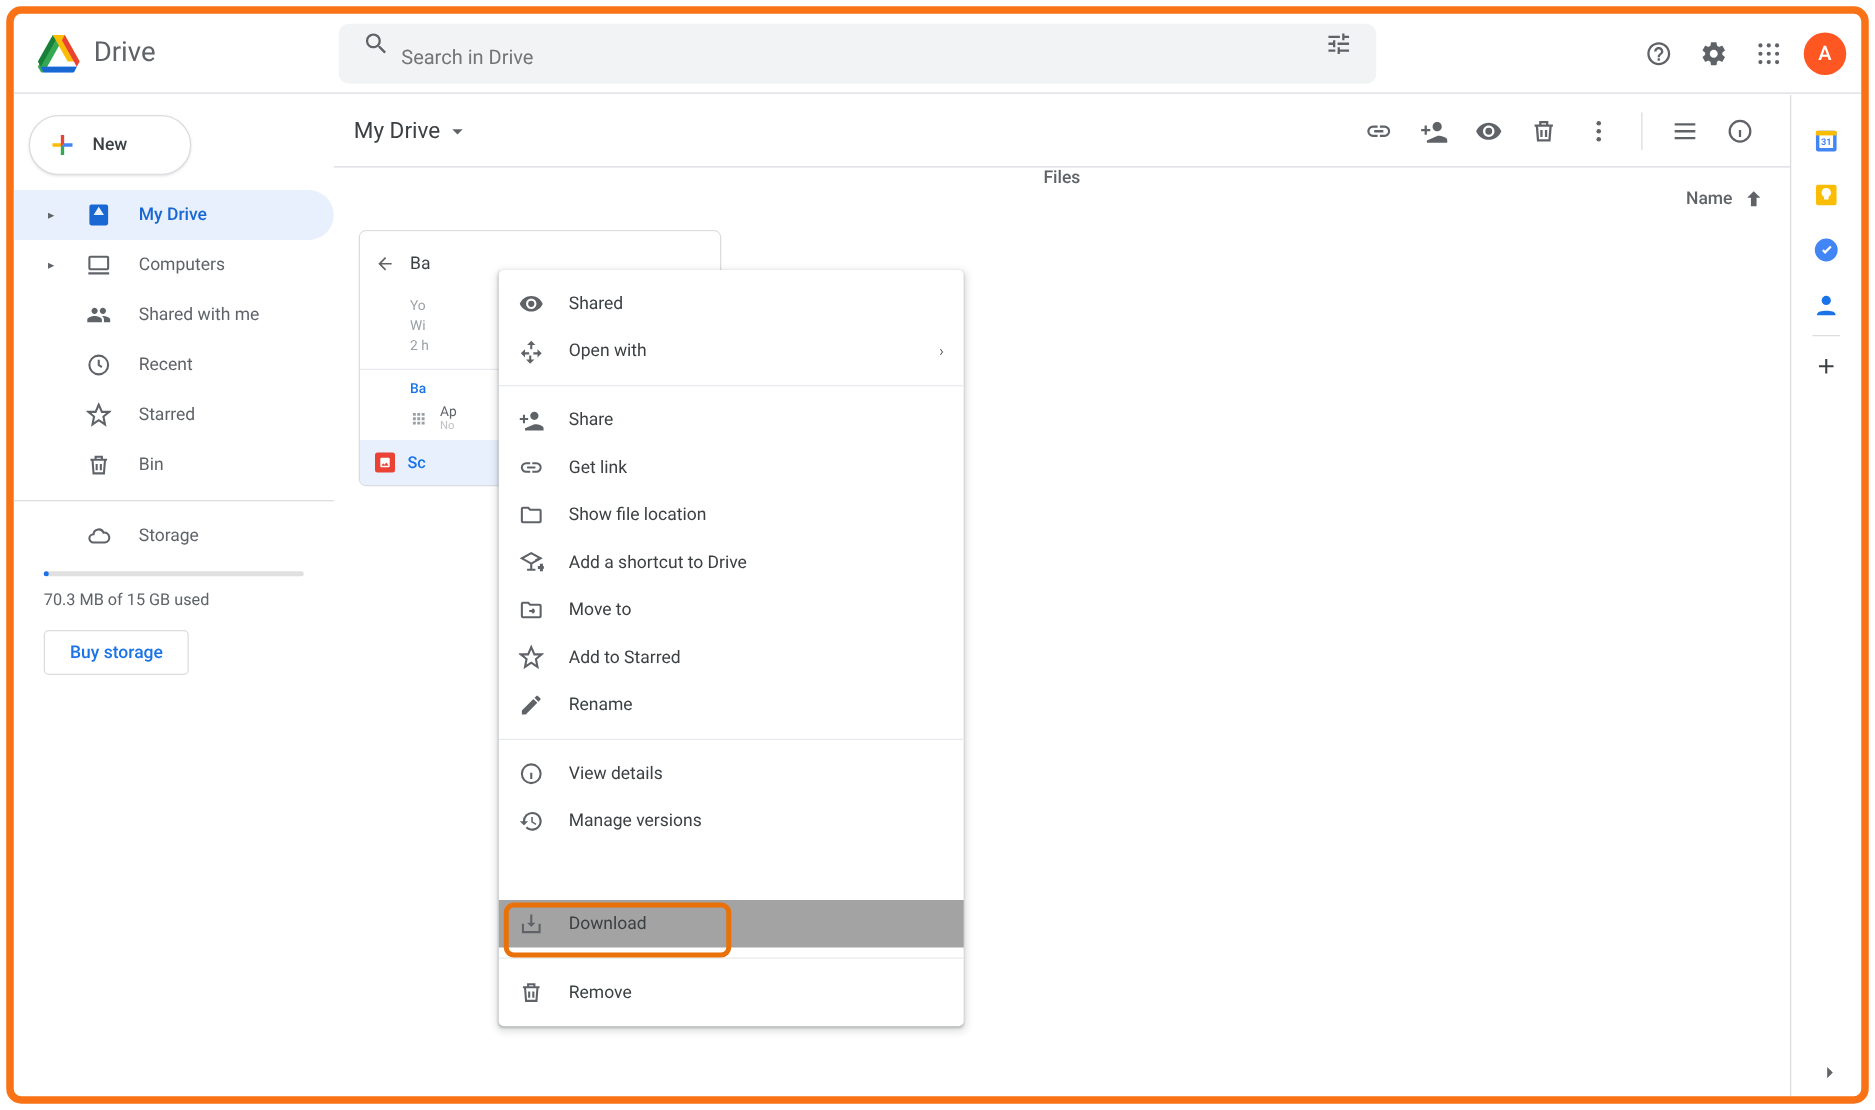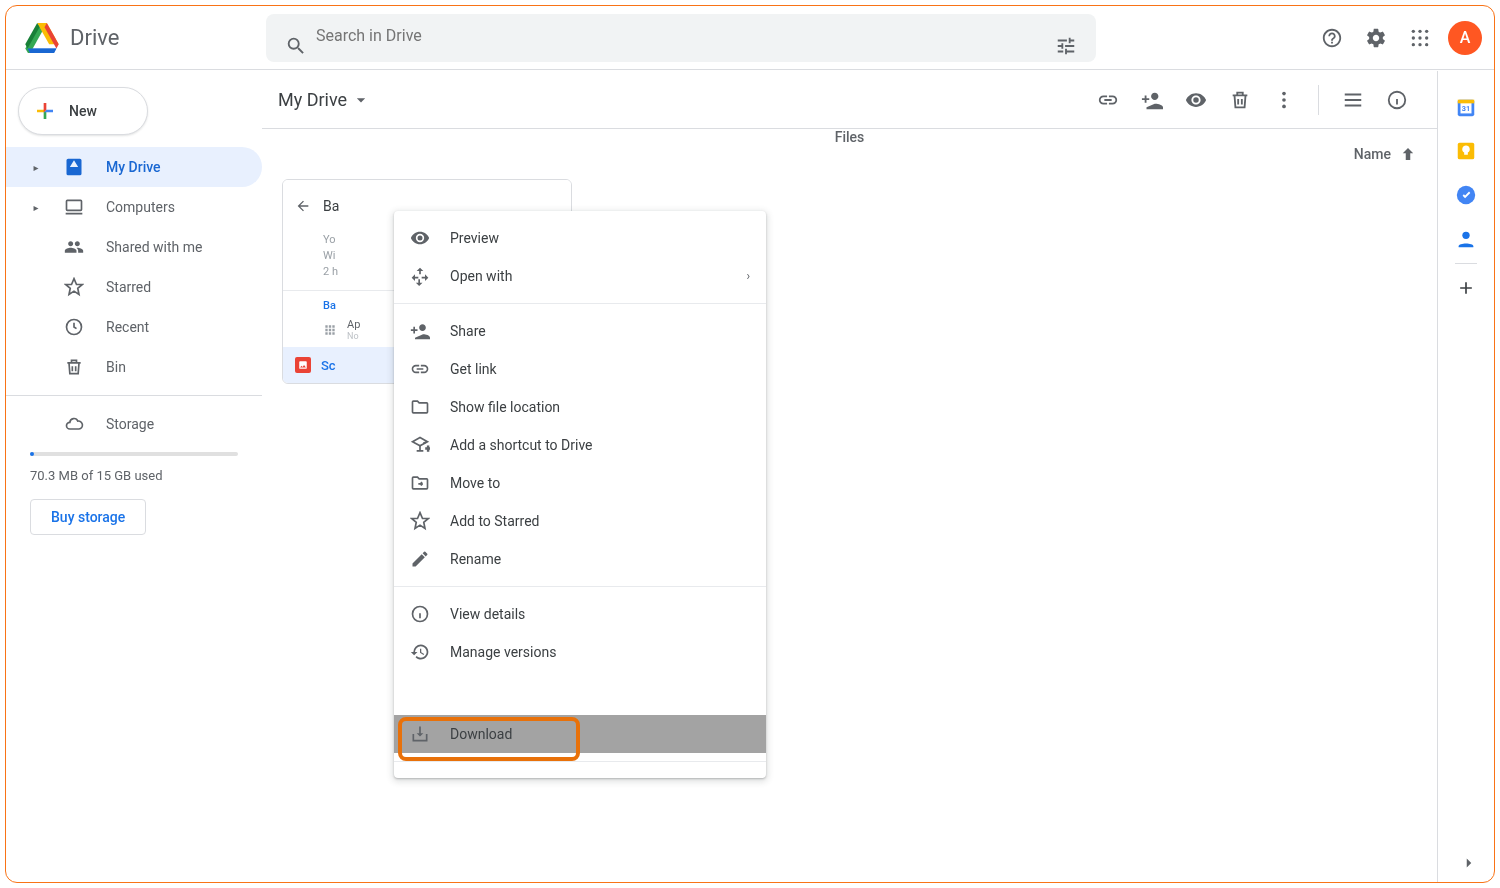--- a/index.html
+++ b/index.html
@@ -1,24 +1,24 @@
 <!DOCTYPE html>
 <html><head>
 <meta charset="utf-8">
 <style>
 * { margin:0; padding:0; box-sizing:border-box; font-family:'Google Sans',Roboto,Arial,sans-serif; }
 body { width:1500px; height:888px; background:#fff; overflow:hidden; position:relative; }
-.frame { position:absolute; left:5px; top:5px; right:5px; bottom:5px; border:1px solid #f97316; border-radius:12px; overflow:hidden; background:#fff; }
+.frame { position:absolute; left:5px; top:5px; right:5px; bottom:5px; border:6px solid #f97316; border-radius:12px; overflow:hidden; background:#fff; }
 
 
 .header { height:64px; display:flex; align-items:center; padding:0 8px 0 16px; border-bottom:1px solid #dadce0; gap:8px; }
 .logo-wrap { display:flex; align-items:center; gap:8px; width:236px; }
 .drive-logo { width:40px; height:40px; display:flex; align-items:center; justify-content:center; }
 .drive-title { font-size:22px; color:#5f6368; }
-.searchbar { flex:1; max-width:830px; height:48px; background:#f1f3f4; border-radius:8px; display:flex; align-items:flex-start; padding:12px 10px; margin-left:0px; }
+.searchbar { flex:1; max-width:830px; height:48px; background:#f1f3f4; border-radius:8px; display:flex; align-items:flex-end; padding:12px 10px; margin-left:0px; }
 .search-icon { color:#5f6368; width:40px; height:40px; display:flex; align-items:center; justify-content:center; }
 .search-input { border:none; background:transparent; font-size:16px; color:#5f6368; flex:1; outline:none; }
 .search-tune { color:#5f6368; width:40px; height:40px; display:flex; align-items:center; justify-content:center; border-radius:50%; }
 .hdr-right { display:flex; align-items:center; gap:4px; margin-left:auto; padding-right:4px; }
 .iconbtn { width:40px; height:40px; display:flex; align-items:center; justify-content:center; color:#5f6368; border-radius:50%; cursor:pointer; }
 .avatar { width:34px; height:34px; border-radius:50%; background:#ff5722; color:#fff; display:flex; align-items:center; justify-content:center; font-size:16px; font-weight:500; margin-left:4px; }
 
 
 .body { position:absolute; top:65px; bottom:0; left:0; right:0; display:flex; }
 .sidebar { width:256px; padding-top:8px; border-right:none; }
@@ -173,34 +173,34 @@
               <svg width="20" height="20" viewBox="0 0 24 24" fill="#5f6368">
                 <path d="M16 11c1.66 0 2.99-1.34 2.99-3S17.66 5 16 5c-1.66 0-3 1.34-3 3s1.34 3 3 3zm-8 0c1.66 0 2.99-1.34 2.99-3S9.66 5 8 5C6.34 5 5 6.34 5 8s1.34 3 3 3zm0 2c-2.33 0-7 1.17-7 3.5V19h14v-2.5c0-2.33-4.67-3.5-7-3.5zm8 0c-.29 0-.62.02-.97.05 1.16.84 1.97 1.97 1.97 3.45V19h6v-2.5c0-2.33-4.67-3.5-7-3.5z"></path>
               </svg>
             </span>
           <span>Shared with me</span>
         </div>
         <div class="nav-item">
           <span class="expand" style="visibility:hidden">▸</span>
           <span class="nav-icon">
               <svg width="20" height="20" viewBox="0 0 24 24" fill="none" stroke="#5f6368" stroke-width="2">
-                <path d="M12 2l3 7h7l-5.5 4.5L18 21l-6-4-6 4 1.5-7.5L2 9h7z"></path>
-              </svg>
-            </span>
-          <span>Starred</span>
-        </div>
-        <div class="nav-item">
-          <span class="expand" style="visibility:hidden">▸</span>
-          <span class="nav-icon">
-              <svg width="20" height="20" viewBox="0 0 24 24" fill="none" stroke="#5f6368" stroke-width="2">
                 <circle cx="12" cy="12" r="9"></circle>
                 <path d="M12 7v5l3 2"></path>
               </svg>
             </span>
           <span>Recent</span>
+        </div>
+        <div class="nav-item">
+          <span class="expand" style="visibility:hidden">▸</span>
+          <span class="nav-icon">
+              <svg width="20" height="20" viewBox="0 0 24 24" fill="none" stroke="#5f6368" stroke-width="2">
+                <path d="M12 2l3 7h7l-5.5 4.5L18 21l-6-4-6 4 1.5-7.5L2 9h7z"></path>
+              </svg>
+            </span>
+          <span>Starred</span>
         </div>
         <div class="nav-item">
           <span class="expand" style="visibility:hidden">▸</span>
           <span class="nav-icon">
               <svg width="20" height="20" viewBox="0 0 24 24" fill="none" stroke="#5f6368" stroke-width="2">
                 <path d="M4 7h16M9 7V4h6v3M6 7l1 13h10l1-13M10 11v6M14 11v6"></path>
               </svg>
             </span>
           <span>Bin</span>
         </div>
@@ -359,21 +359,21 @@
     </div>
   </div>
 
   <div class="context-menu" id="ctx">
       <div class="menu-item">
         <span class="menu-icon">
           <svg width="20" height="20" viewBox="0 0 24 24" fill="#5f6368">
             <path d="M12 4.5C7 4.5 2.73 7.61 1 12c1.73 4.39 6 7.5 11 7.5s9.27-3.11 11-7.5c-1.73-4.39-6-7.5-11-7.5zM12 17a5 5 0 110-10 5 5 0 010 10zm0-8a3 3 0 100 6 3 3 0 000-6z"></path>
           </svg>
         </span>
-        <span>Preview</span>
+        <span>Shared</span>
       </div>
       <div class="menu-item">
         <span class="menu-icon">
           <svg width="20" height="20" viewBox="0 0 24 24" fill="#5f6368">
             <path d="M12 2l-4 4h3v4h2V6h3zm-6 8l-4 4 4 4v-3h4v-2H6zm12 0v3h-4v2h4v3l4-4zm-6 6h-2v4H7l4 4 4-4h-3z" transform="rotate(0)"></path>
           </svg>
         </span>
         <span>Open with</span>
         <span class="menu-arrow">›</span>
       </div>
@@ -458,15 +458,23 @@
       </div>
       <div class="menu-item hl">
         <span class="menu-icon">
           <svg width="20" height="20" viewBox="0 0 24 24" fill="#5f6368">
             <path d="M19 12v7H5v-7H3v9h18v-9zM13 3h-2v8H8l4 4 4-4h-3z"></path>
           </svg>
         </span>
         <span>Download</span>
       </div>
       <div class="menu-divider"></div>
+      <div class="menu-item">
+        <span class="menu-icon">
+          <svg width="20" height="20" viewBox="0 0 24 24" fill="none" stroke="#5f6368" stroke-width="2">
+            <path d="M4 7h16M9 7V4h6v3M6 7l1 13h10l1-13M10 11v6M14 11v6"></path>
+          </svg>
+        </span>
+        <span>Remove</span>
+      </div>
     </div>
   <div class="highlight-box"></div>
 </div>
 
 </body></html>

